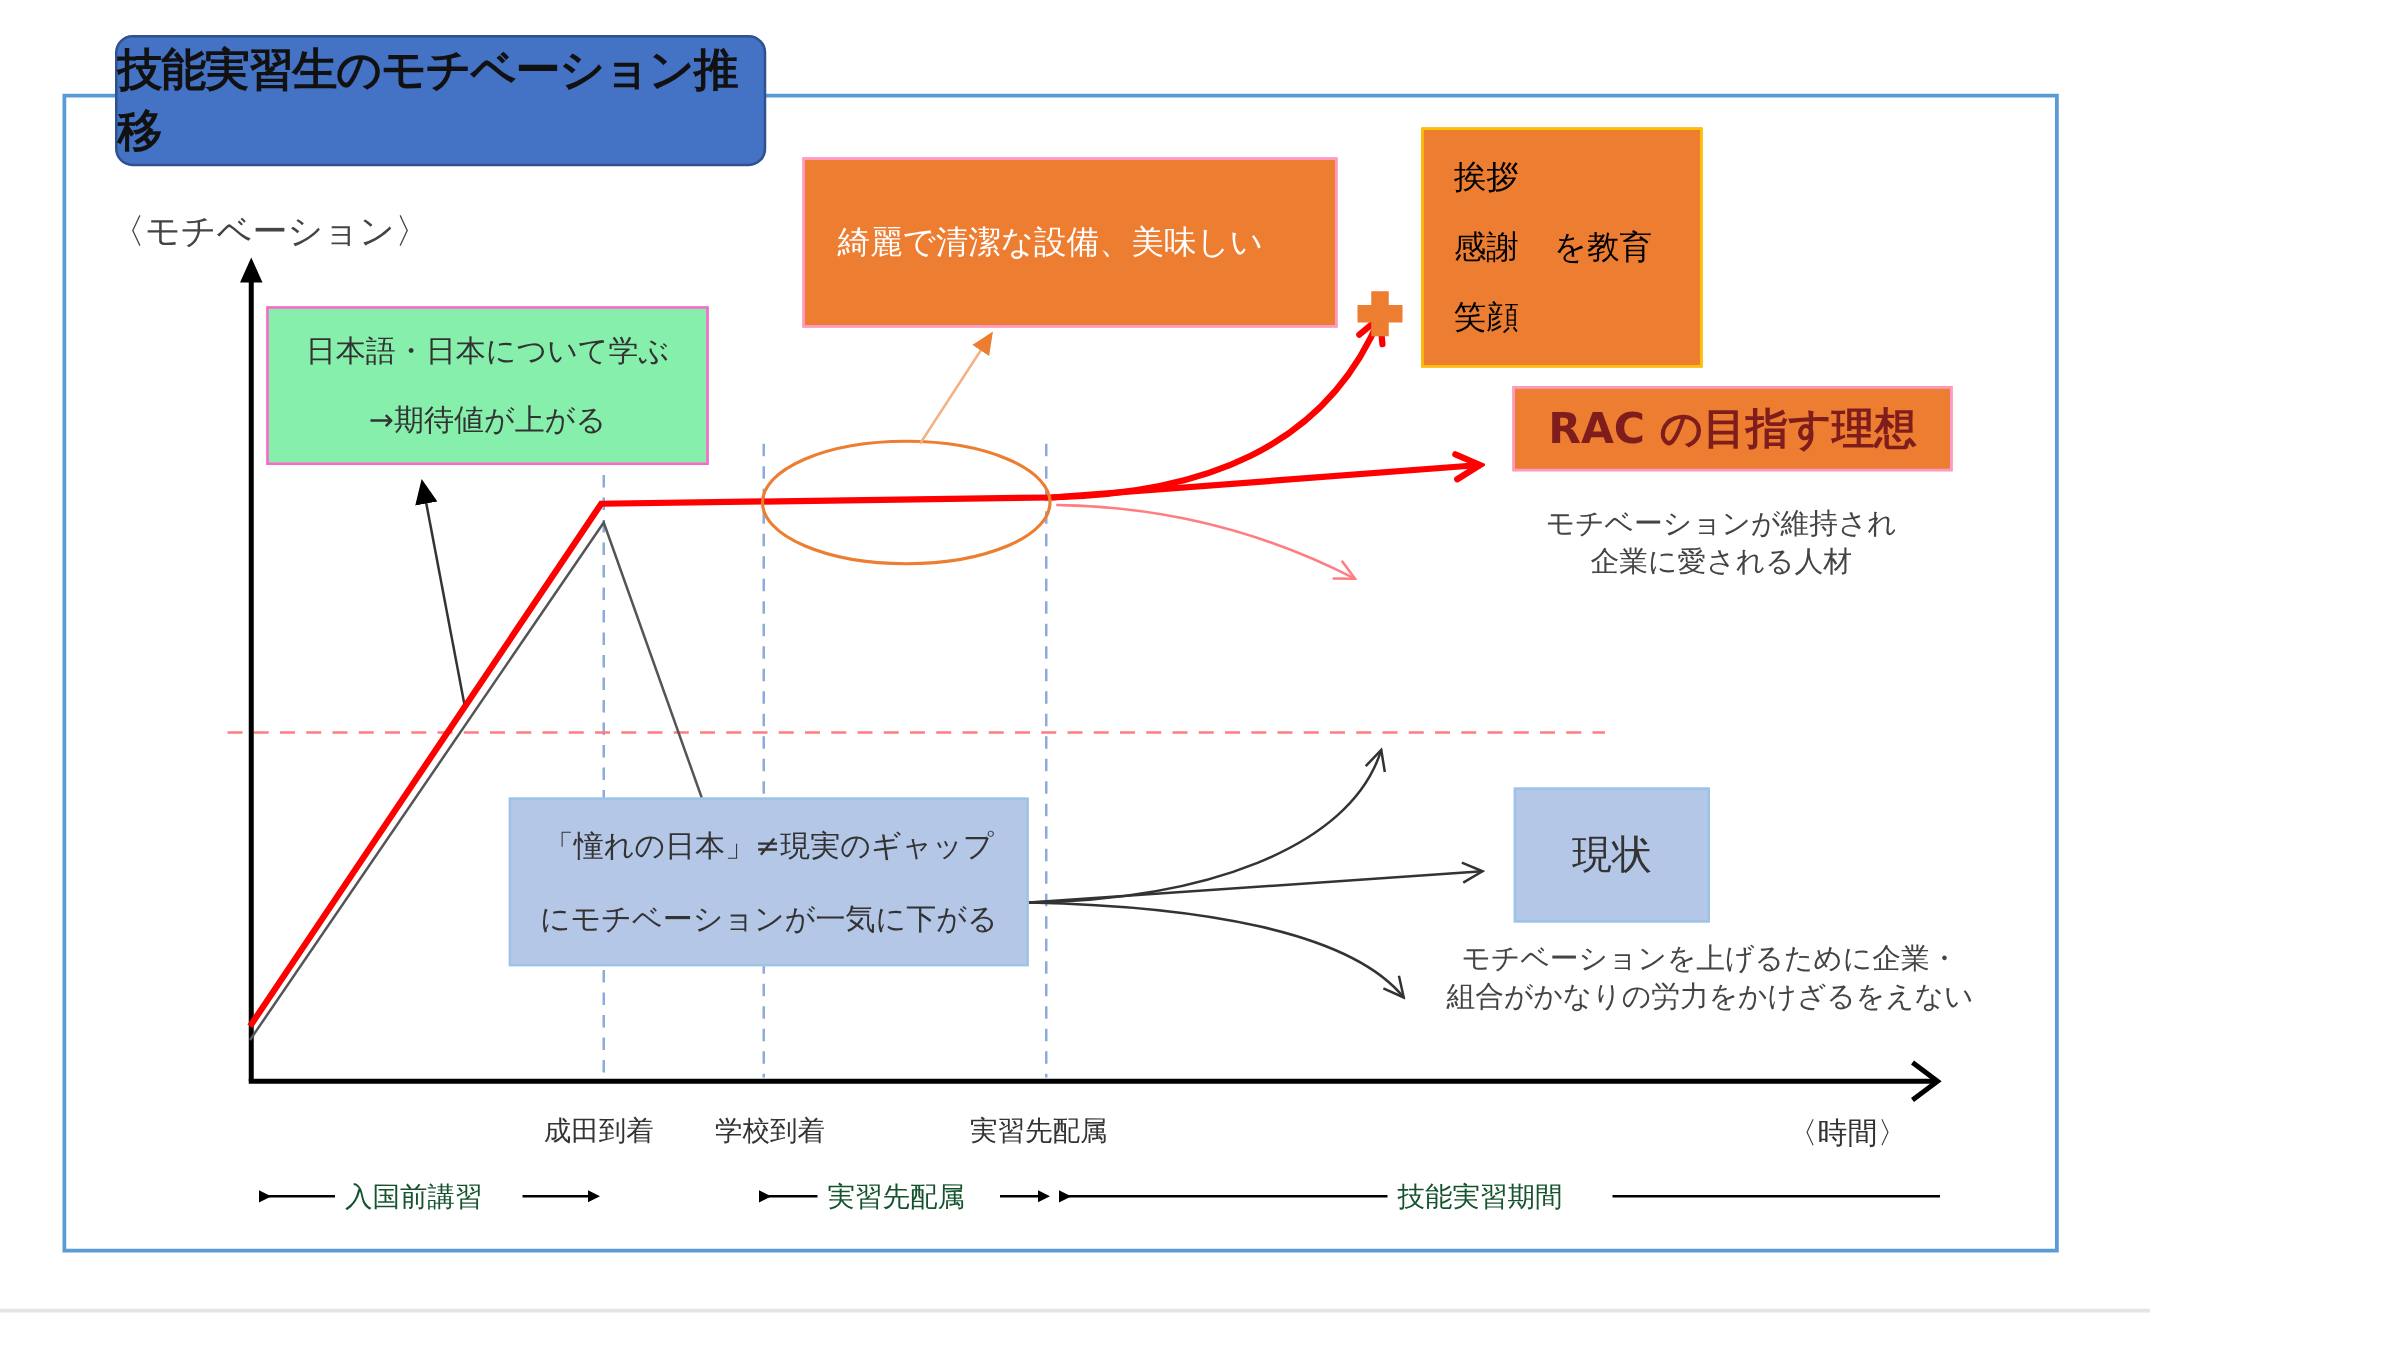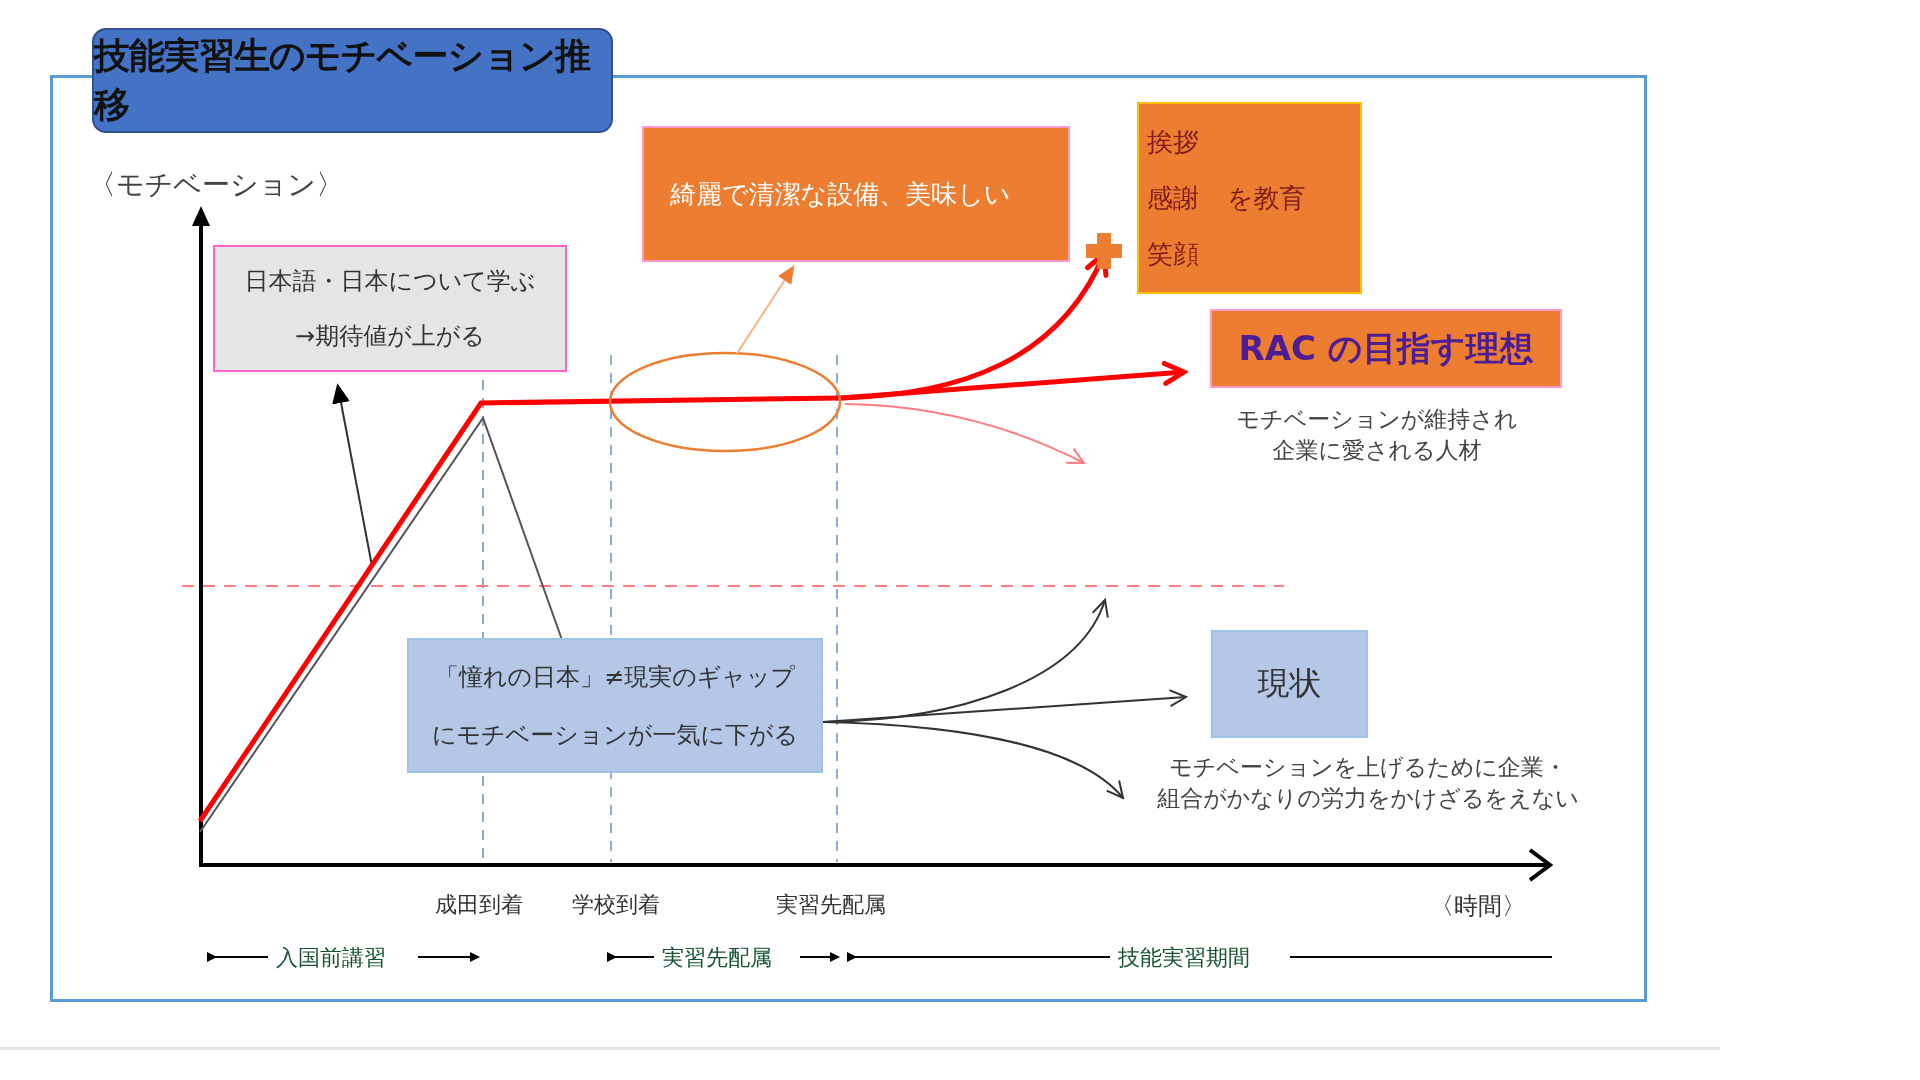--- a/index.html
+++ b/index.html
@@ -10,34 +10,34 @@
            border:3px solid #5b9bd5; box-sizing:border-box; }
   .separator { left:0; top:1047px; width:1720px; height:3px; background:#e4e4e4; }
   .title-box { left:92px; top:28px; width:521px; height:105px; background:#4472c4;
                border:2px solid #2f528f; border-radius:14px; box-sizing:border-box;
                display:flex; align-items:center; justify-content:center;
                font-size:36px; font-weight:bold; color:#111; letter-spacing:-1px; }
   svg.canvas { position:absolute; left:0; top:0; }
   .ylabel { left:88px; top:166px; font-size:28px; color:#444; }
   .box { position:absolute; box-sizing:border-box; display:flex; flex-direction:column;
          justify-content:center; }
-  .pink { left:213px; top:245px; width:354px; height:127px; background:#e5e5e5;
+  .pink { left:213px; top:245px; width:354px; height:127px; background:#86efac;
           border:2px solid #ff66cc; align-items:center; color:#333; font-size:24px; line-height:55px; }
   .orange1 { left:642px; top:126px; width:428px; height:136px; background:#ed7d31;
              border:2px solid #ff99cc; color:#fff; font-size:26px; line-height:56px; padding-left:26px; }
   .orange2 { left:1137px; top:102px; width:225px; height:192px; background:#ed7d31;
-             border:2px solid #ffc000; color:#7f1d1d; font-size:26px; line-height:56px; padding-left:8px; }
+             border:2px solid #ffc000; color:#000000; font-size:26px; line-height:56px; padding-left:24px; }
   .orange2 .row { display:flex; }
   .orange2 .suffix { margin-left:28px; }
   .plus { left:1082px; top:229px; width:44px; height:44px; }
   .plus::before, .plus::after { content:""; position:absolute; background:#ed7d31; }
   .plus::before { left:15px; top:4px; width:14px; height:36px; }
   .plus::after { left:4px; top:15px; width:36px; height:14px; }
-  .rac { left:1210px; top:309px; width:352px; height:79px; background:#ed7d31;
-         border:2px solid #ff99cc; align-items:center; color:#4c1d95; font-size:34px; font-weight:bold; }
+  .rac { left:1210px; top:309px; width:352px; height:68px; background:#ed7d31;
+         border:2px solid #ff99cc; align-items:center; color:#7f1d1d; font-size:34px; font-weight:bold; }
   .rac-desc { left:1222px; top:404px; width:310px; text-align:center; color:#444; font-size:23px; line-height:31px; }
   .blue { left:407px; top:638px; width:416px; height:135px; background:#b4c7e7;
           border:2px solid #9dc3e6; align-items:center; color:#333; font-size:24px; line-height:58px; }
   .genjo { left:1211px; top:630px; width:157px; height:108px; background:#b4c7e7;
            border:2px solid #9dc3e6; align-items:center; color:#333; font-size:32px; }
   .genjo-desc { left:1128px; top:752px; width:480px; text-align:center; color:#444; font-size:23px; line-height:31px; }
   .tick { font-size:22px; color:#333; top:890px; }
   .period { font-size:22px; color:#14532d; top:943px; background:#fff; padding:0 6px; }
   .time-label { left:1430px; top:890px; font-size:24px; color:#333; }
 </style>

